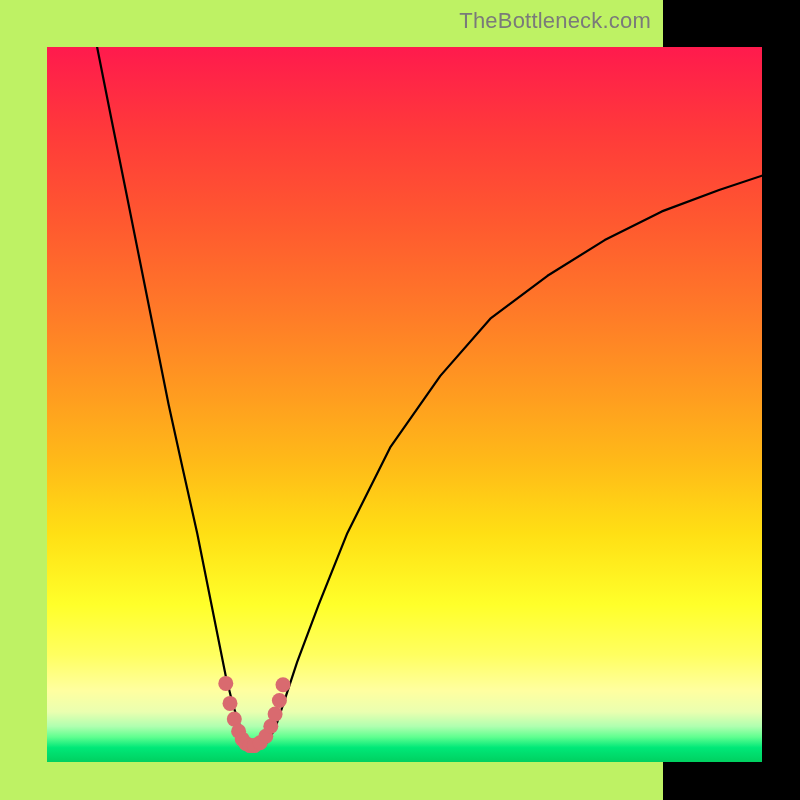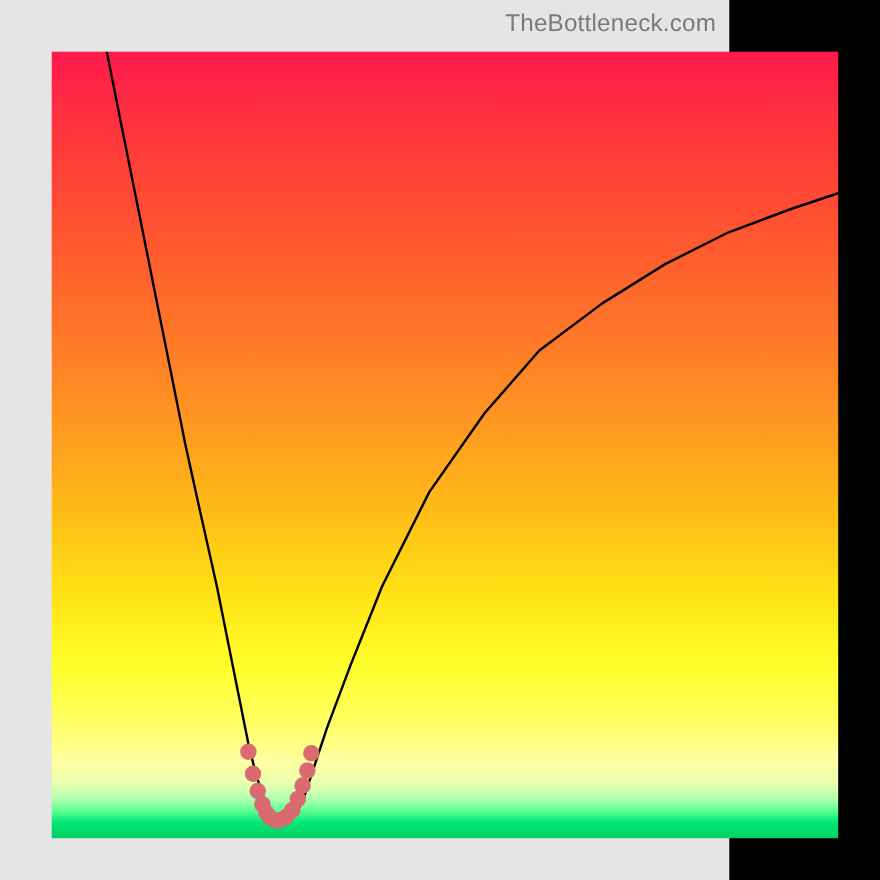--- a/index.html
+++ b/index.html
@@ -9,21 +9,21 @@
     height: 800px;
     background: #000;
     overflow: hidden;
   }
   .frame {
     position: absolute;
     left: 0;
     top: 0;
     width: 663px;
     height: 800px;
-    background: #e5e5e5;
+    background: #bef264;
   }
   .plot {
     position: absolute;
     left: 47px;
     top: 47px;
     width: 715px;
     height: 715px;
     background: linear-gradient(
       to bottom,
       #ff1a4d 0%,

